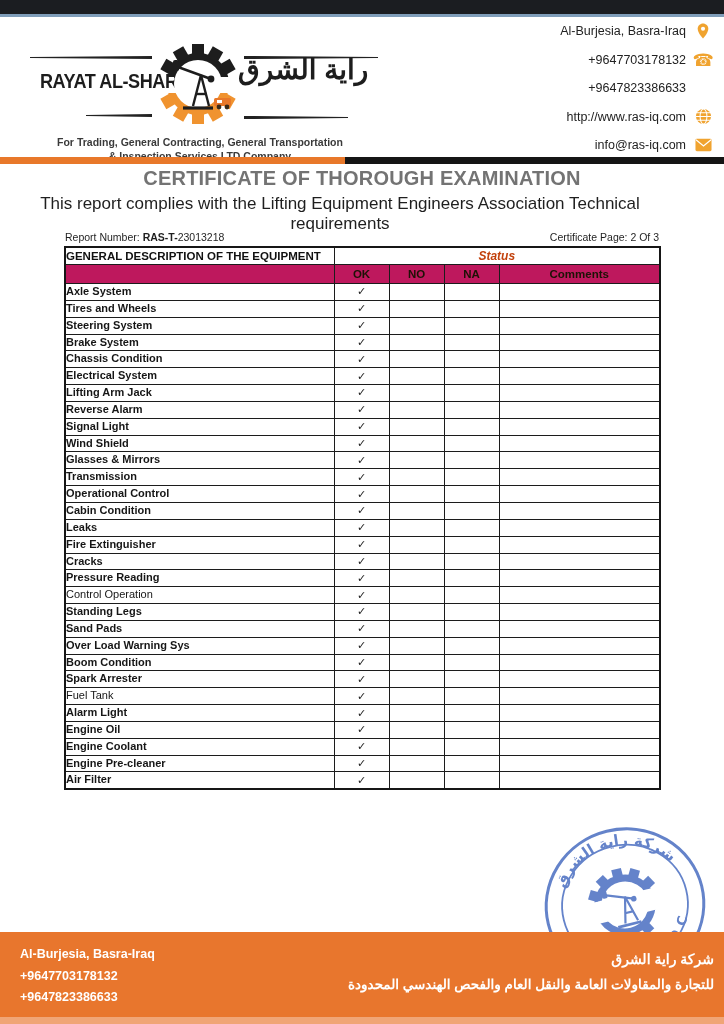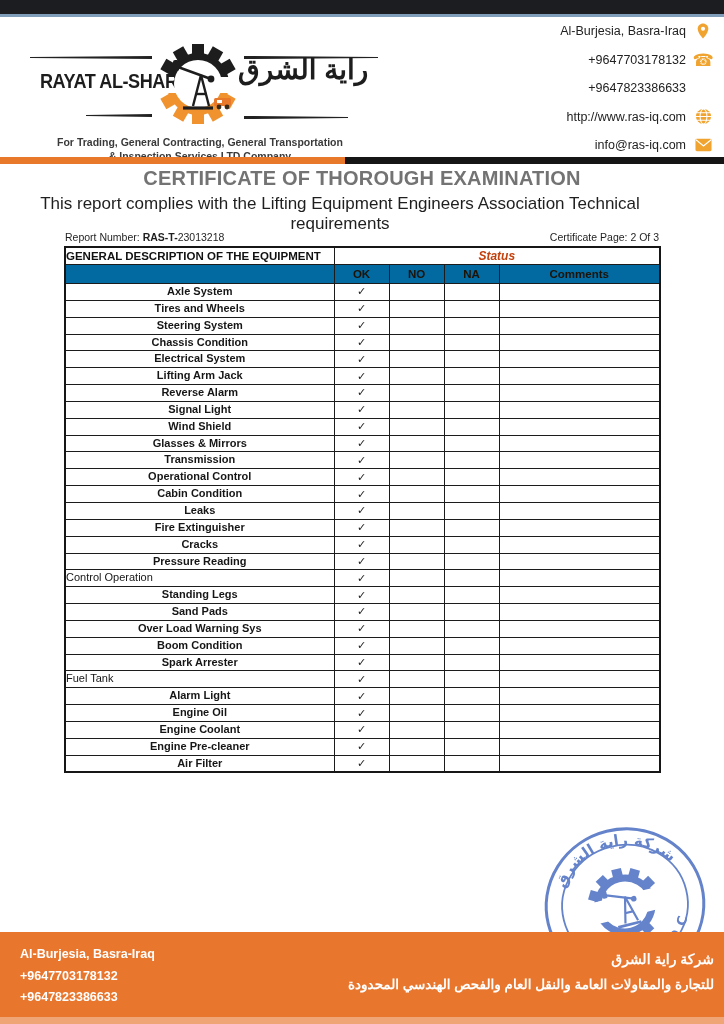--- a/index.html
+++ b/index.html
@@ -32,28 +32,28 @@
   
   .separator{position:absolute;left:0;top:157px;width:724px;height:7px;}
   .sep-orange{position:absolute;left:0;top:0;width:345px;height:7px;background:#e8782a;}
   .sep-black{position:absolute;left:345px;top:0;width:379px;height:7px;background:#151515;}
   
   .title{position:absolute;left:0;top:167px;width:724px;text-align:center;
          font-size:20px;font-weight:bold;color:#737373;letter-spacing:.2px;}
   .subtitle{position:absolute;left:0;top:194px;width:680px;text-align:center;font-size:17px;color:#1f1f1f;}
   
   .report-row{position:absolute;left:65px;top:231px;width:594px;display:flex;justify-content:space-between;font-size:10.5px;color:#1f1f1f;}
-  .bold{font-weight:bold;text-align:center;}
+  .bold{font-weight:bold;}
   
   .table-wrap{position:absolute;left:64px;top:246px;}
   table.equip{border-collapse:collapse;table-layout:fixed;width:595px;border:2px solid #161616;}
   table.equip th, table.equip td{border:1px solid #1c1c1c;padding:0;overflow:hidden;white-space:nowrap;}
   th.h-desc{width:268px;text-align:left;padding-left:6px;font-size:11.5px;height:16px;color:#111;}
   th.h-status{font-size:12px;height:16px;color:#c2410c;font-style:italic;}
-  tr.orange-row th{background:#0369a1;height:18px;font-size:11.5px;color:#1d1205;}
+  tr.orange-row th{background:#be185d;height:18px;font-size:11.5px;color:#1d1205;}
   td.c-desc{font-size:11px;padding-left:6px;height:15.85px;line-height:15.85px;color:#161616;}
   td.c-status{width:55px;text-align:center;font-size:11px;font-family:"DejaVu Sans",sans-serif;color:#222;}
   td.c-comments{width:161px;}
   col.w-desc{width:269px;} col.w-s{width:55px;} col.w-c{width:161px;}
   
   .stamp{position:absolute;left:540px;top:820px;width:170px;height:170px;transform:rotate(-14deg);opacity:.85;}
   
   .footer{position:absolute;left:0;top:932px;width:724px;height:92px;background:#e8762d;}
   .footer-light{position:absolute;left:0;bottom:0;width:724px;height:7px;background:rgba(255,255,255,.35);}
   .footer-left{position:absolute;left:20px;top:12px;color:#fff;font-size:12.5px;font-weight:600;line-height:21.5px;}
@@ -235,20 +235,27 @@
             <td class="c-comments"></td>
           </tr>
           <tr>
             <td class="c-desc bold">Steering System</td>
             <td class="c-status">✓</td>
             <td class="c-status"></td>
             <td class="c-status"></td>
             <td class="c-comments"></td>
           </tr>
           <tr>
+            <td class="c-desc bold">Brake System</td>
+            <td class="c-status">✓</td>
+            <td class="c-status"></td>
+            <td class="c-status"></td>
+            <td class="c-comments"></td>
+          </tr>
+          <tr>
             <td class="c-desc bold">Chassis Condition</td>
             <td class="c-status">✓</td>
             <td class="c-status"></td>
             <td class="c-status"></td>
             <td class="c-comments"></td>
           </tr>
           <tr>
             <td class="c-desc bold">Electrical System</td>
             <td class="c-status">✓</td>
             <td class="c-status"></td>

